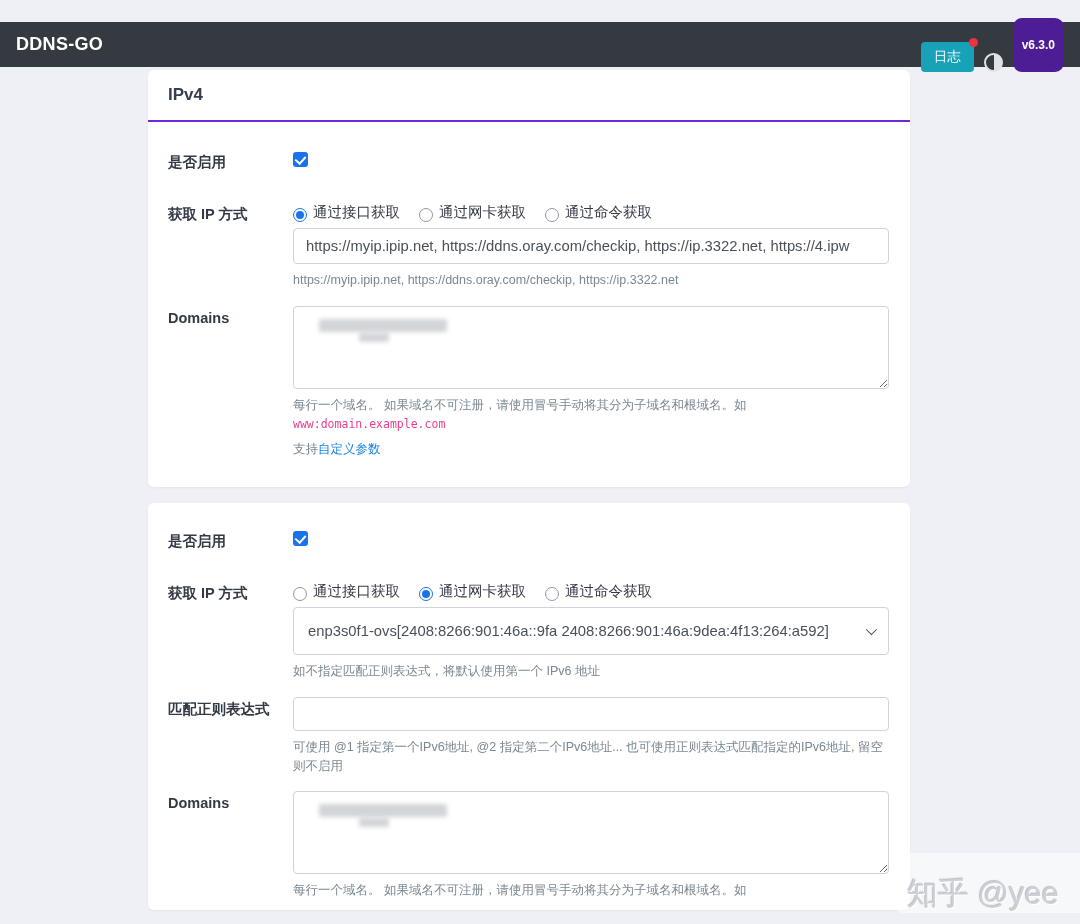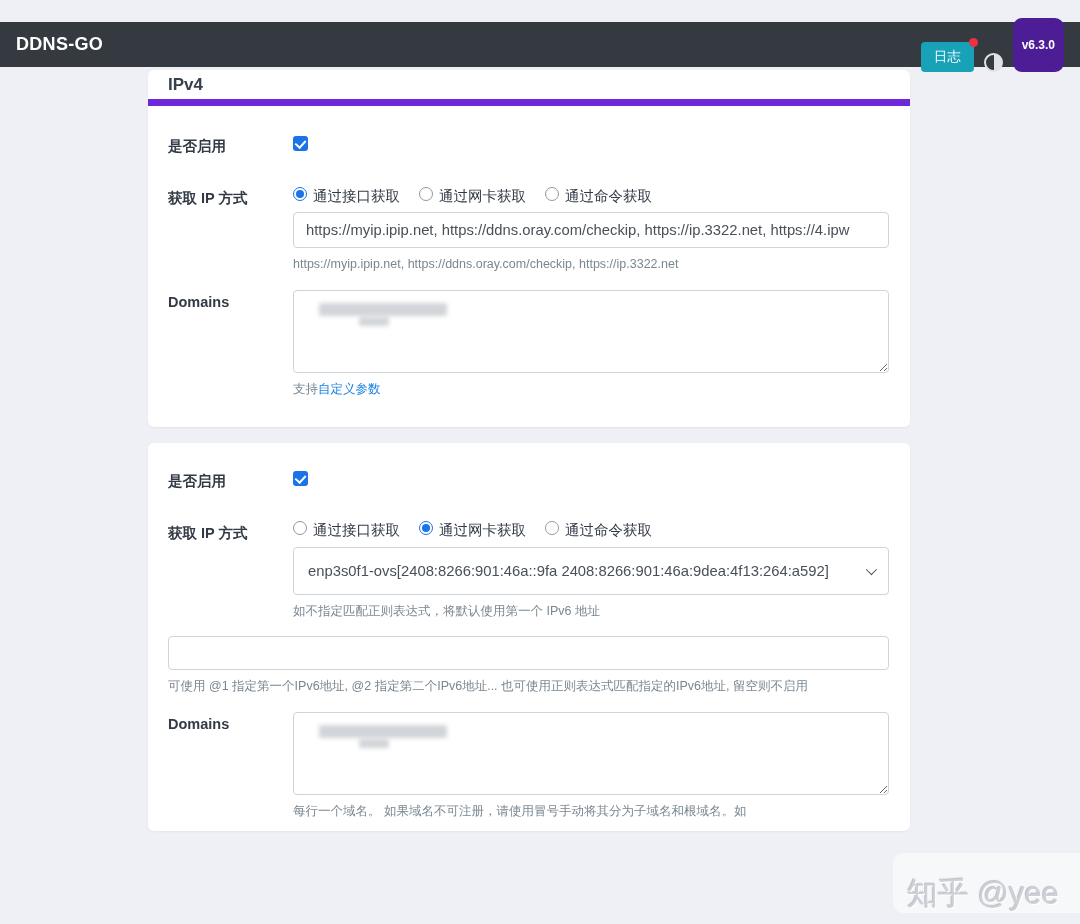--- a/index.html
+++ b/index.html
@@ -41,22 +41,22 @@
   .content { position:absolute; top:46px; left:148px; width:762px; }
   .prev-card-bottom {
     height:11px; background:#ffffff; border-radius:0 0 6px 6px;
     margin-bottom:13px;
   }
   .card {
     background:#ffffff; border-radius:6px; margin-bottom:16px;
     box-shadow:0 1px 2px rgba(30,40,60,.05);
   }
   .card-header {
-    height:36px; display:flex; align-items:center;
-    padding:0 20px; border-bottom:7px solid #6d28d9;
+    height:52px; display:flex; align-items:center;
+    padding:0 20px; border-bottom:2px solid #6d28d9;
   }
   .card-title { font-size:17px; font-weight:600; color:#373f4e; }
   .card-body { padding:28px 21px 28px 20px; }
   .card-body.v6 { padding-top:26px; padding-bottom:10px; }
   .form-row { display:flex; margin-bottom:16px; }
   .form-row:last-child { margin-bottom:0; }
   .form-row.enable-row { margin-bottom:29px; }
   .form-label {
     width:125px; flex-shrink:0; font-size:14.5px; color:#333a45;
     padding-top:2px; line-height:1.45;font-weight:bold;
@@ -66,21 +66,21 @@
   .checkbox {
     display:inline-block; width:15px; height:15px; background:#1a73e8;
     border-radius:3px; position:relative; cursor:pointer; vertical-align:middle;
   }
   .checkbox::after {
     content:""; position:absolute; left:4px; top:2px; width:5px; height:8px;
     border:solid #fff; border-width:0 2px 2px 0; transform:rotate(42deg);
   }
   
   .radio-line { display:flex; gap:19px; align-items:center; height:20px; }
-  .radio-item { display:flex; align-items:flex-start; gap:6px; cursor:pointer; }
+  .radio-item { display:flex; align-items:flex-end; gap:6px; cursor:pointer; }
   .radio {
     width:14px; height:14px; border-radius:50%; border:1px solid #90979e;
     background:#fff; position:relative; flex-shrink:0;
   }
   .radio.checked { border-color:#1a73e8; }
   .radio.checked::after {
     content:""; position:absolute; inset:2px; border-radius:50%; background:#1a73e8;
   }
   .radio-label { font-size:14.5px; color:#333a45; }
   
@@ -182,20 +182,21 @@
       </div>
 
       <div class="form-row">
         <div class="form-label">Domains</div>
         <div class="form-ctrl">
           <div class="ta-wrap">
             <textarea style=""></textarea>
             <span class="blur-block blur-a"></span>
             <span class="blur-block blur-b"></span>
           </div>
+          <div class="help"><span>每行一个域名。 如果域名不可注册，请使用冒号手动将其分为子域名和根域名。如 </span><code>www:domain.example.com</code></div>
           <div class="help"><span>支持</span><a>自定义参数</a></div>
         </div>
       </div>
     </div>
   </div>
 
   <div class="card">
     <div class="card-body v6">
       <div class="form-row enable-row">
         <div class="form-label">是否启用</div>
@@ -223,20 +224,21 @@
           </div>
           <div class="fake-select">
             <span class="sel-text">enp3s0f1-ovs[2408:8266:901:46a::9fa 2408:8266:901:46a:9dea:4f13:264:a592]</span>
             <span class="chevron"></span>
           </div>
           <div class="help">如不指定匹配正则表达式，将默认使用第一个 IPv6 地址</div>
         </div>
       </div>
 
       <div class="form-row">
+        <div class="form-label">匹配正则表达式</div>
         <div class="form-ctrl">
           <input class="text-input regex-input" type="text" value="" style="">
           <div class="help">可使用 @1 指定第一个IPv6地址, @2 指定第二个IPv6地址... 也可使用正则表达式匹配指定的IPv6地址, 留空则不启用</div>
         </div>
       </div>
 
       <div class="form-row">
         <div class="form-label">Domains</div>
         <div class="form-ctrl">
           <div class="ta-wrap">

